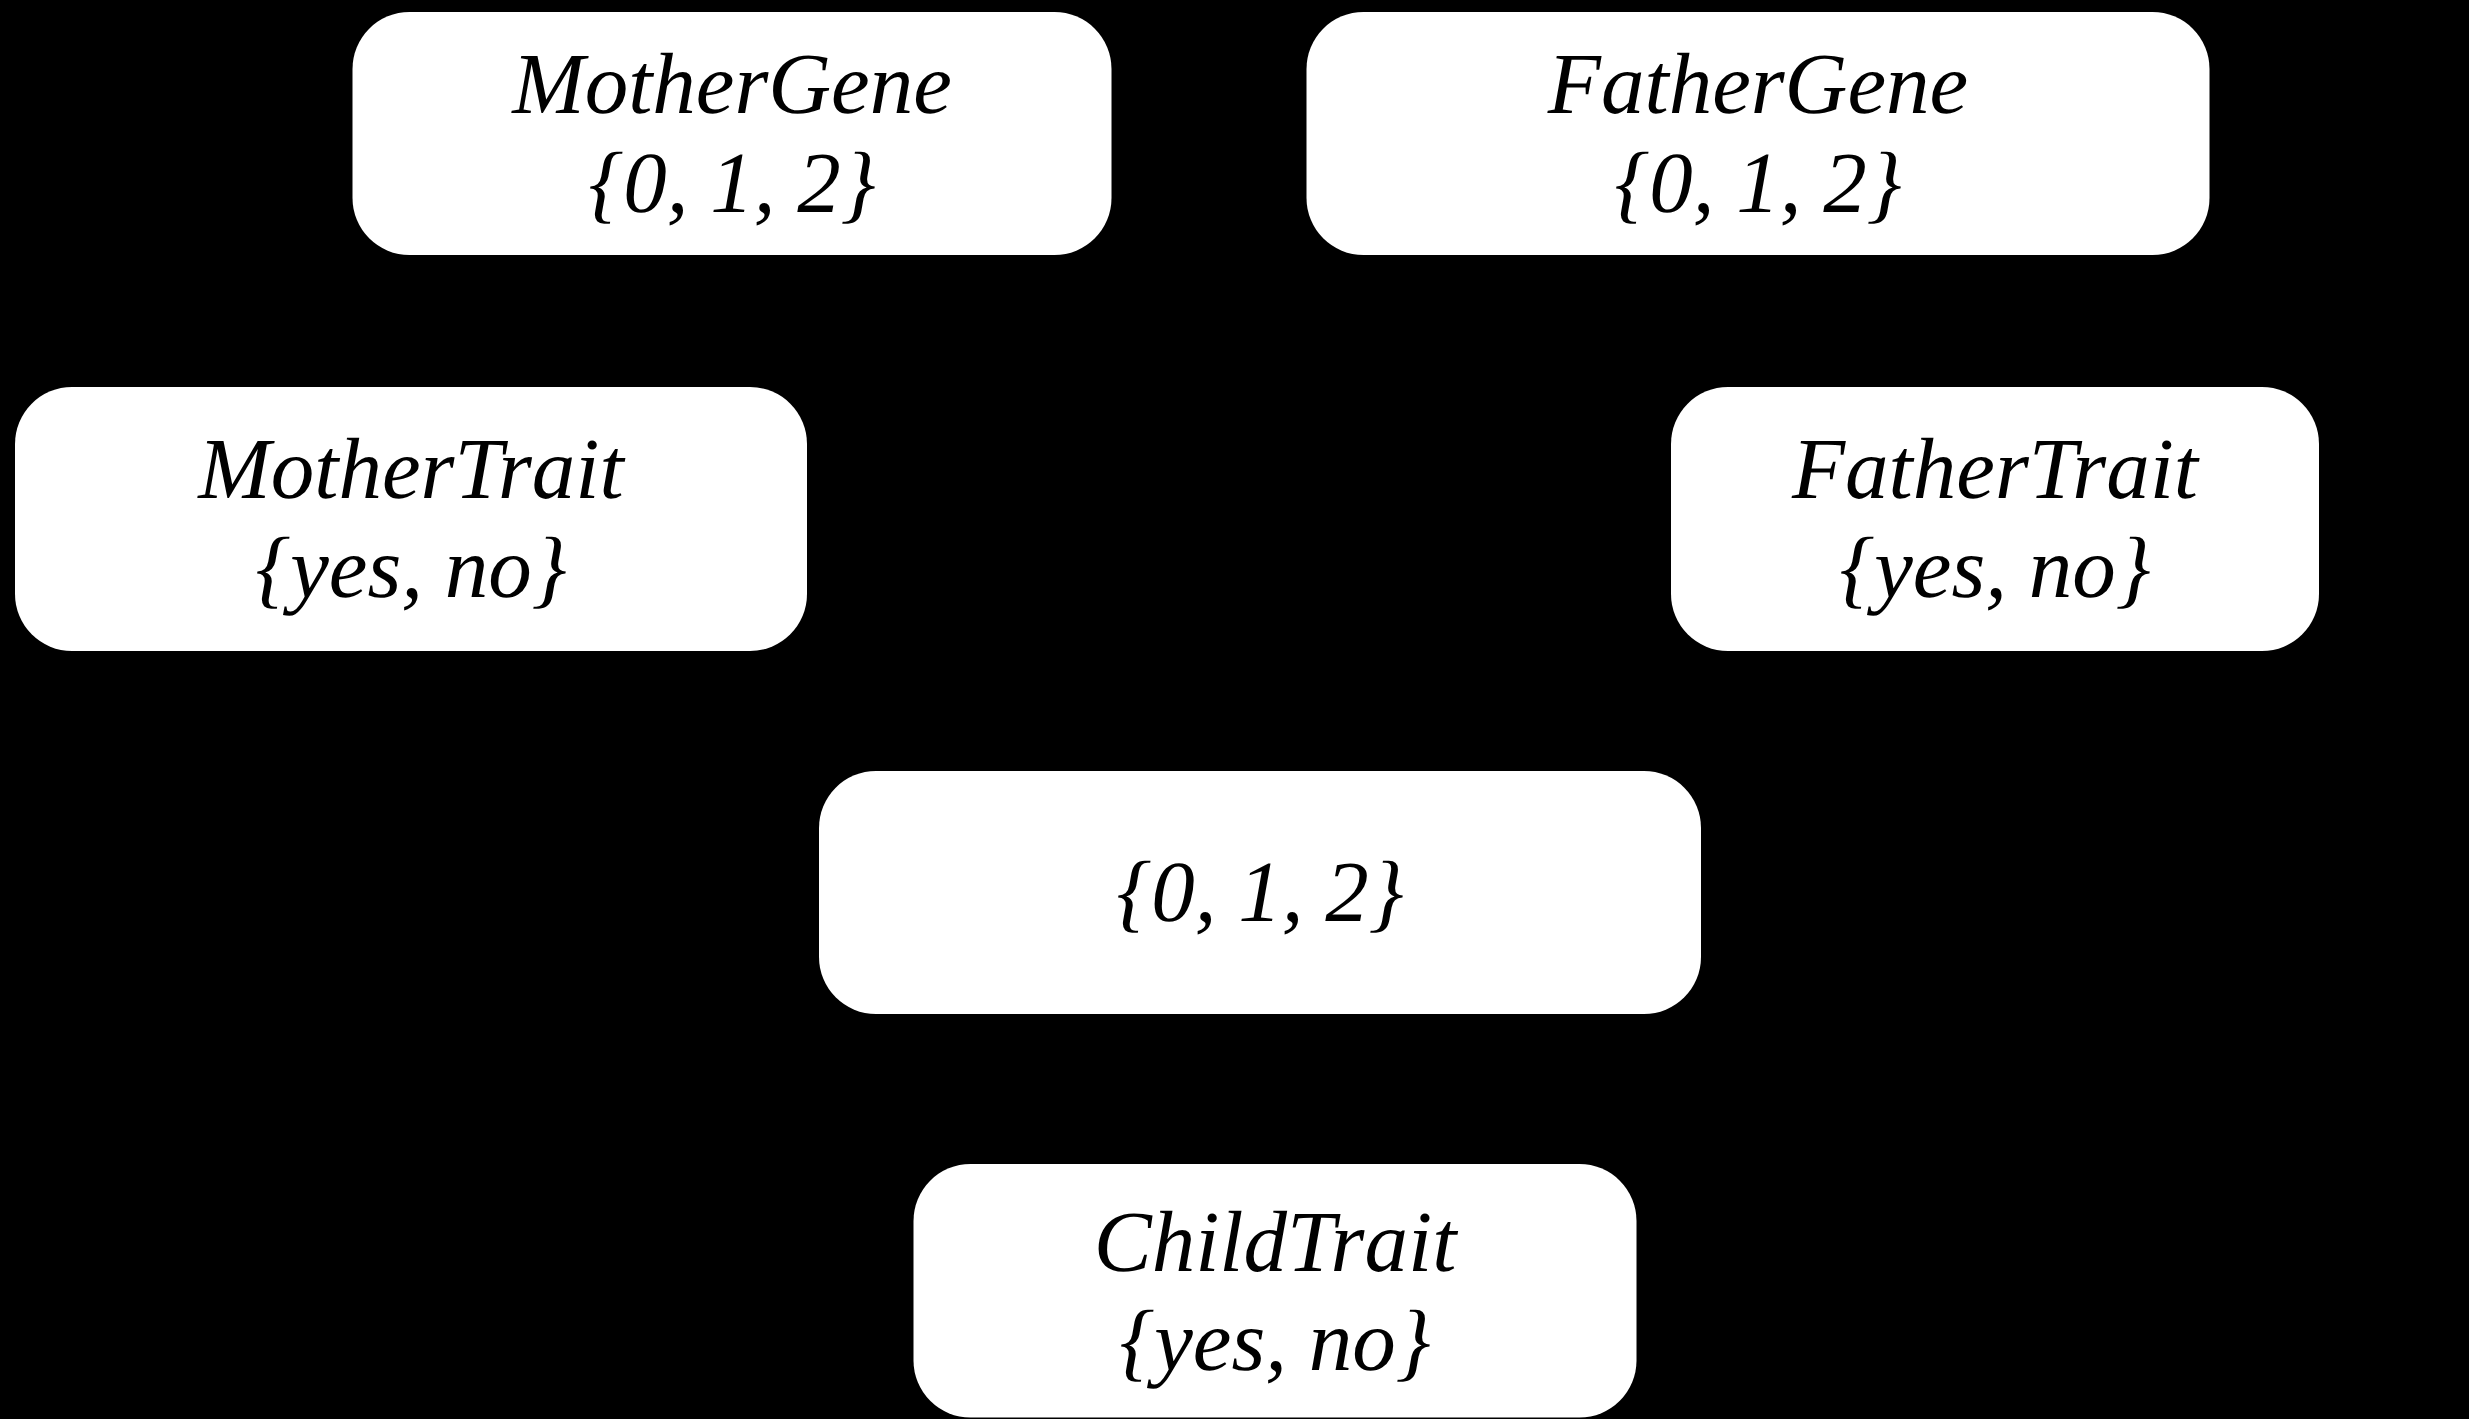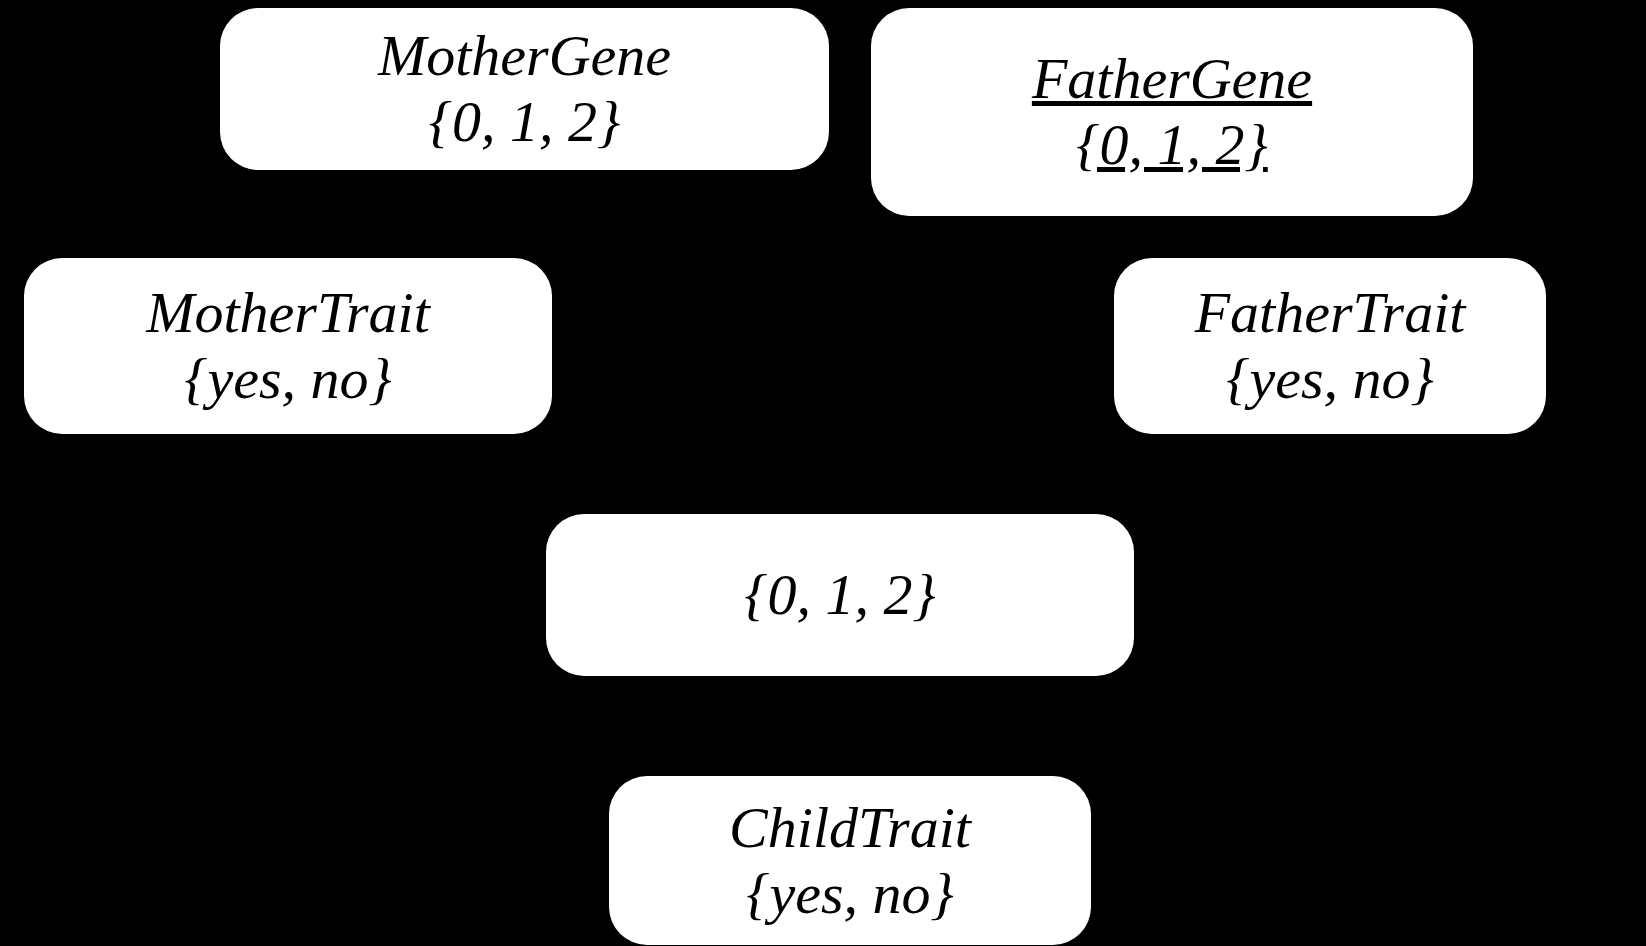--- a/index.html
+++ b/index.html
@@ -22,23 +22,23 @@
     display: flex;
     flex-direction: column;
     align-items: center;
     justify-content: center;
     text-align: center;
     font-family: "Liberation Serif", serif;
     font-style: italic;
     font-size: 58px;
     line-height: 1.13;
   }
-  .node-mother-gene  { left: 220px;  top: 8px;   width: 609px; height: 162px; }
-  .node-father-gene  { left: 871px;  top: 8px;   width: 602px; height: 208px; text-decoration: underline; }
-  .node-mother-trait { left: 10px;   top: 258px; width: 528px; height: 176px; margin-left: 14px; }
+  .node-mother-gene  { left: 235px;  top: 8px;   width: 506px; height: 162px; }
+  .node-father-gene  { left: 871px;  top: 8px;   width: 602px; height: 162px; }
+  .node-mother-trait { left: 10px;   top: 258px; width: 528px; height: 176px; }
   .node-father-trait { left: 1114px; top: 258px; width: 432px; height: 176px; }
   .node-child-gene   { left: 546px;  top: 514px; width: 588px; height: 162px; }
   .node-child-trait  { left: 609px;  top: 776px; width: 482px; height: 169px; font-style: italic; }
   .node-label  { white-space: nowrap; }
   .node-values { white-space: nowrap; }
 </style>
 </head>
 <body>
 
 <div class="canvas">

